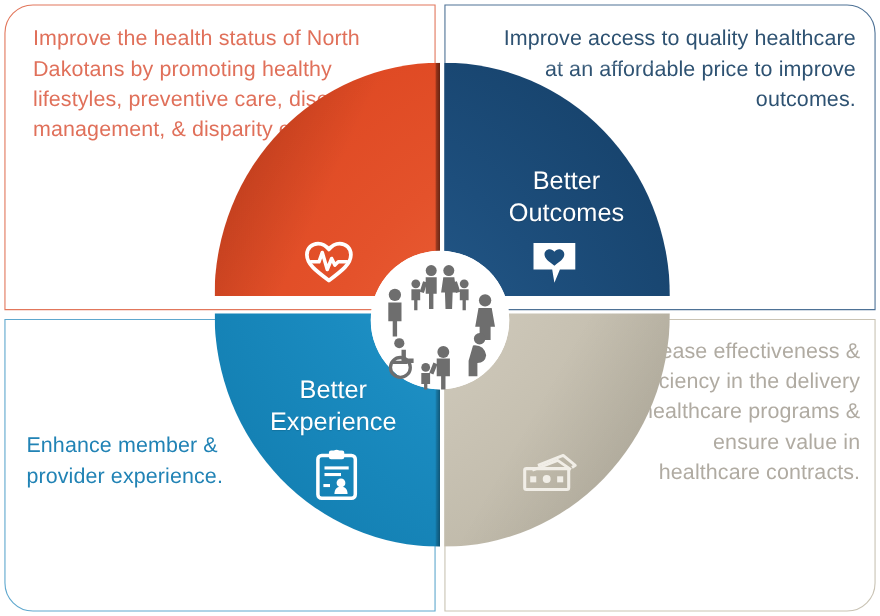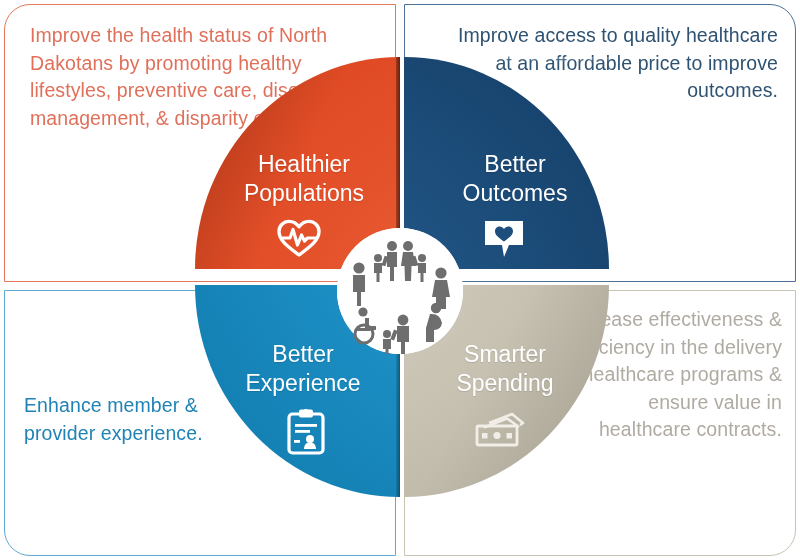--- a/index.html
+++ b/index.html
@@ -169,28 +169,24 @@
   <div class="wedge w-tr">
       <i></i>
     </div>
   <div class="wedge w-bl">
       <i></i>
     </div>
   <div class="wedge w-br">
       <i></i>
     </div>
 
-  <div class="wlabel wl-tl">Healthier
-Populations</div>
   <div class="wlabel wl-tr">Better
 Outcomes</div>
   <div class="wlabel wl-bl">Better
 Experience</div>
-  <div class="wlabel wl-br">Smarter
-Spending</div>
 
   <div class="wicon wi-tl">
     <svg width="46" height="40" viewBox="0 0 46 40">
       <path d="M23 37 C11 28 3 22 3 13.5 C3 7.7 7.6 3.4 13.2 3.4 C17 3.4 20.6 5.5 23 8.8
                C25.4 5.5 29 3.4 32.8 3.4 C38.4 3.4 43 7.7 43 13.5 C43 22 35 28 23 37 Z" fill="none" stroke="#FFFFFF" stroke-width="3.4" stroke-linejoin="round"></path>
       <path d="M6.5 20 H14 L17 11.5 L21.5 27 L25.5 17 L28.5 23 L31.5 20 H39.5" fill="none" stroke="#FFFFFF" stroke-width="3.2" stroke-linecap="round" stroke-linejoin="round"></path>
     </svg>
   </div>
 
   <div class="wicon wi-tr">

